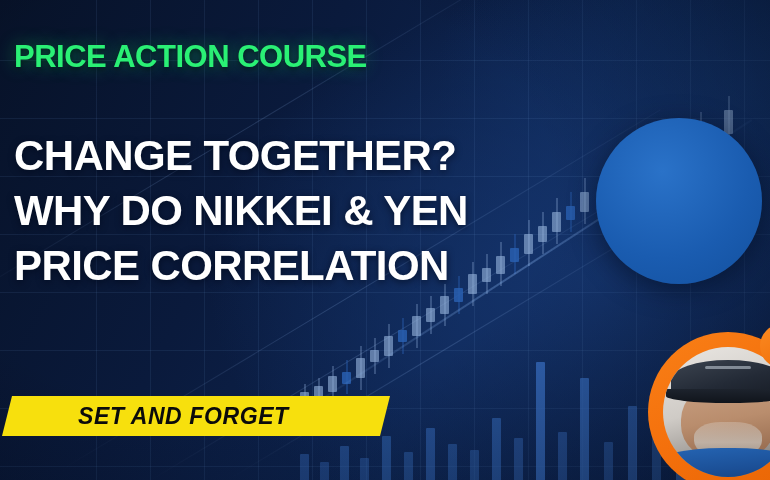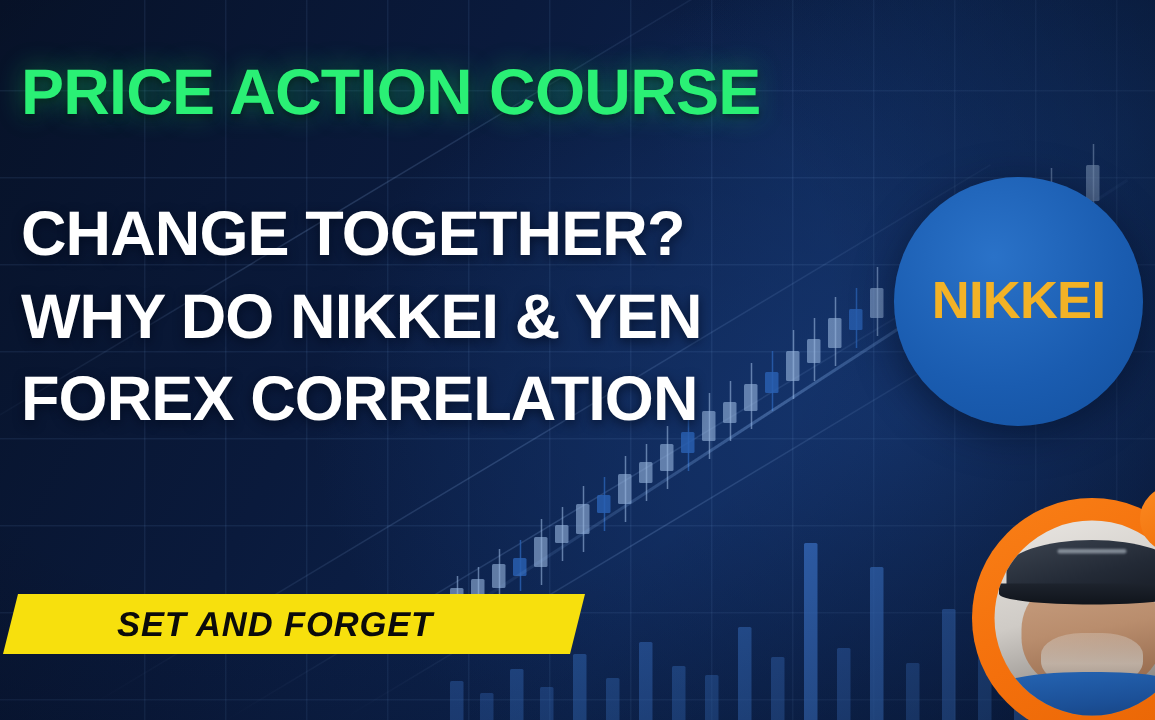--- a/index.html
+++ b/index.html
@@ -49,21 +49,21 @@
     height:2px;
     background:linear-gradient(90deg,rgba(110,160,230,0),rgba(140,185,245,.34),rgba(110,160,230,.06));
     transform-origin:0 50%;
     filter:blur(.4px);
   }
 
   
   .kicker{
     position:absolute;
     left:14px; top:41px;
-    font-size:43px;
+    font-size:31px;
     font-weight:bold;
     letter-spacing:-.5px;
     color:#2af075;
     line-height:1;
     text-shadow:0 0 18px rgba(26,220,105,.45), 0 2px 5px rgba(0,0,0,.55);
     white-space:nowrap;
   }
   .headline{
     position:absolute;
     left:14px; top:128px;
@@ -365,29 +365,28 @@
       </div>
     <div class="trendline" id="trendline" style="left: 282px; top: 424px; width: 560px; transform: rotate(-33deg);"></div>
     <div class="bg-vignette"></div>
   </div>
 
   <div class="kicker">PRICE ACTION COURSE</div>
 
   <div class="headline">
     <div class="hl-line">CHANGE TOGETHER?</div>
     <div class="hl-line">WHY DO NIKKEI &amp; YEN</div>
-    <div class="hl-line">FOREX CORRELATION</div>
+    <div class="hl-line">PRICE CORRELATION</div>
   </div>
 
   <div class="ribbon">
     <span class="ribbon-label">SET AND FORGET</span>
   </div>
 
   <div class="pair-badge">
-    <span class="pair-top">NIKKEI</span>
   </div>
 
   <div class="avatar-wrap">
     <div class="avatar-ring"></div>
     <div class="avatar-photo">
       <div class="face"></div>
       <div class="beard"></div>
       <div class="cap">
         <div class="cap-logo"></div>
       </div>

